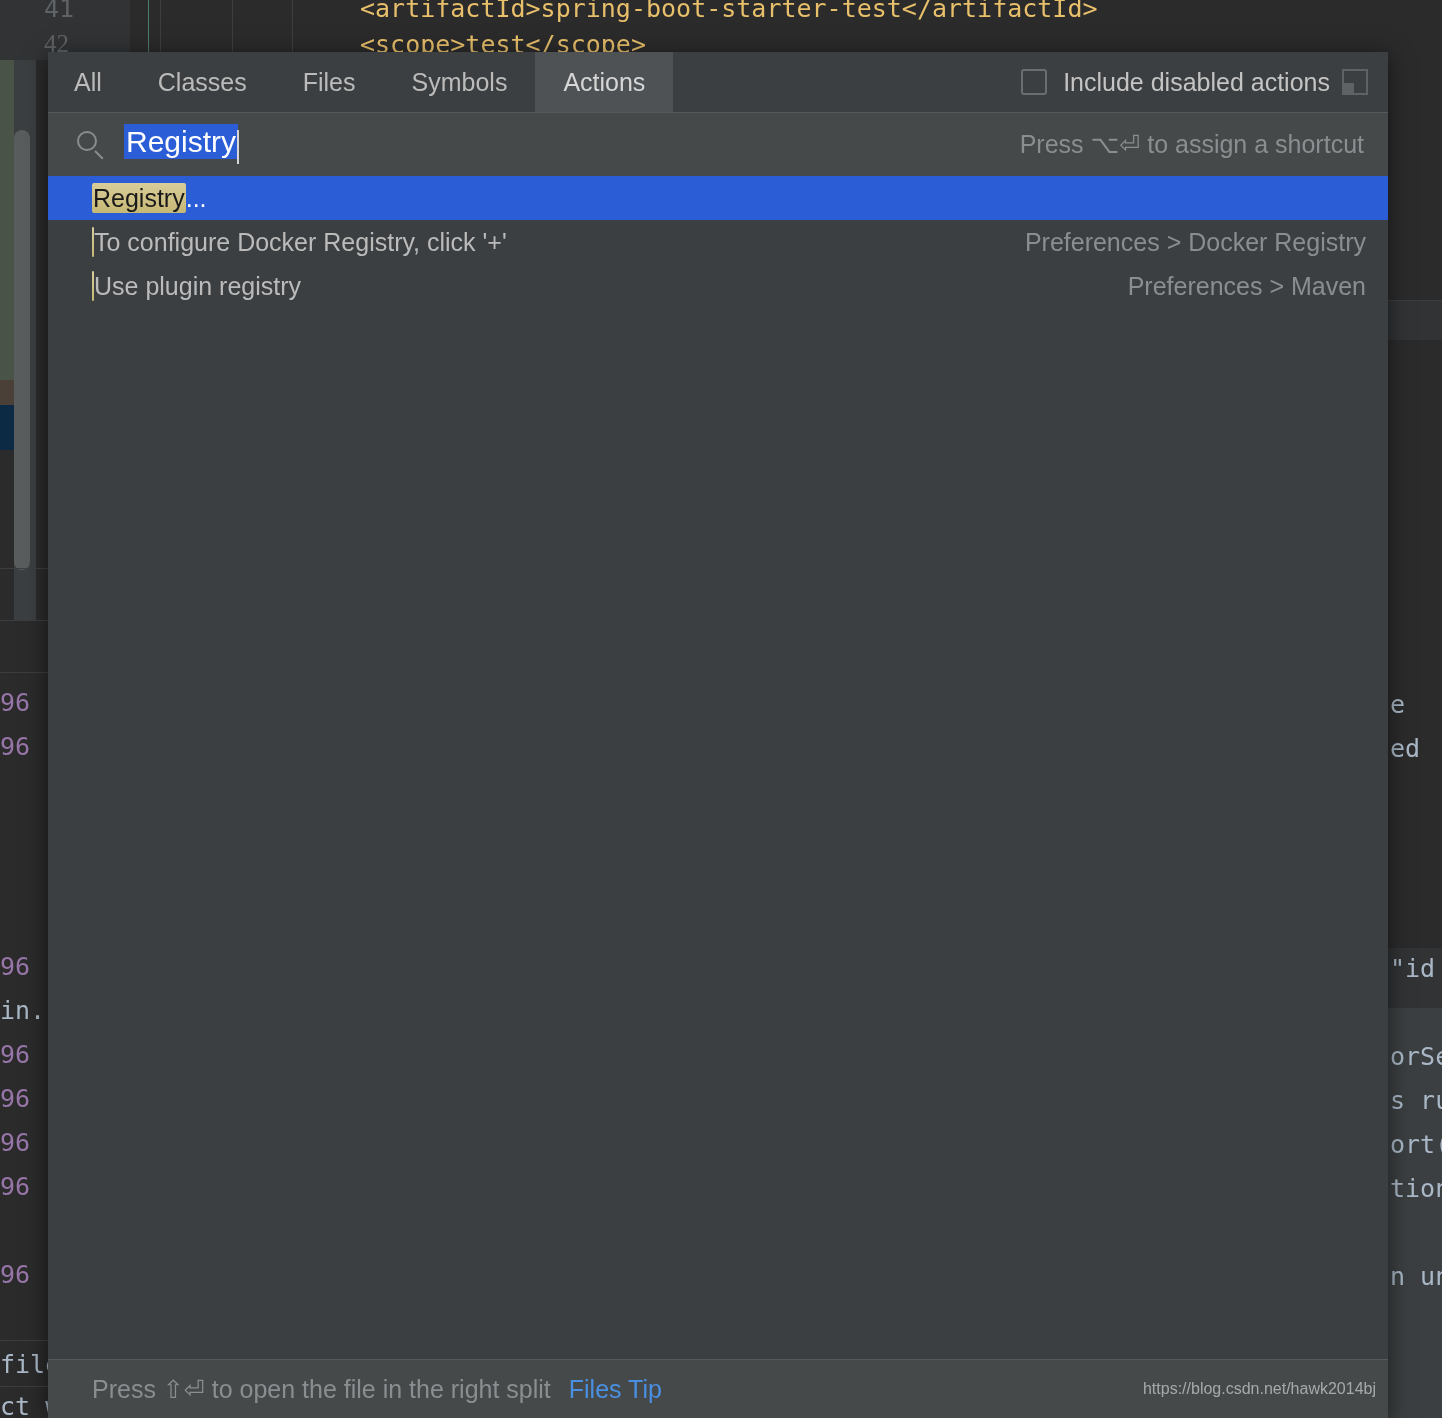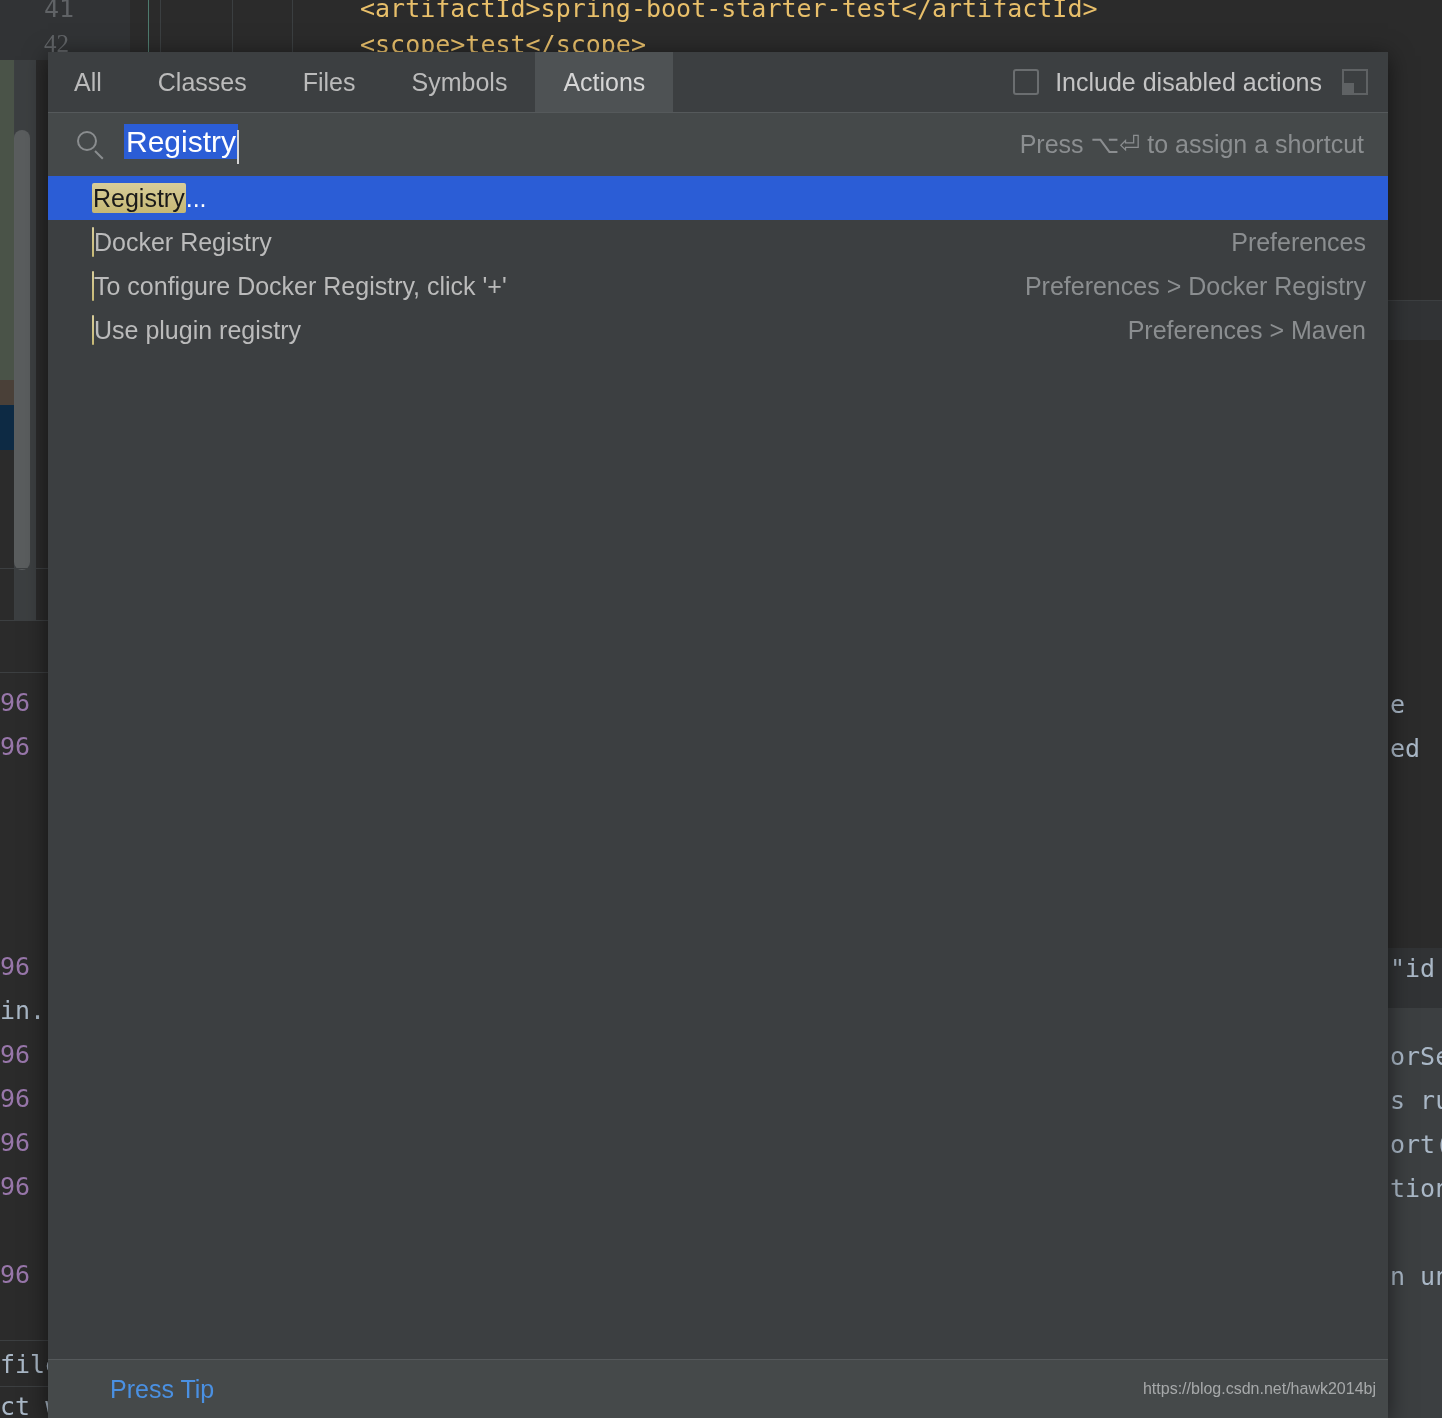--- a/index.html
+++ b/index.html
@@ -168,21 +168,21 @@
   .se-tab.first { padding-left: 26px; }
   .se-tab.selected {
     background: #4e5254;
     color: #d6d6d6;
   }
   .se-tabbar-right {
     margin-left: auto;
     display: flex;
     align-items: center;
     padding-right: 20px;
-    gap: 20px;
+    gap: 12px;
   }
   .se-checkbox-wrap {
     display: flex;
     align-items: center;
     gap: 16px;
   }
   .se-checkbox {
     width: 26px;
     height: 26px;
     border: 2px solid #6b6e70;
@@ -446,35 +446,32 @@
     <span class="se-shortcut-hint">Press ⌥⏎ to assign a shortcut</span>
   </div>
 
   <div class="se-results">
 
     <div class="se-row selected">
       <span class="se-row-title"><span class="match">Registry</span><span>...</span></span>
       <span class="se-row-meta"></span>
     </div>
 
-    <div class="se-row">
-      <span class="se-row-title"><span class="match"></span><span>Docker Registry</span></span>
-      <span class="se-row-meta">Preferences</span>
-    </div>
 
     <div class="se-row">
       <span class="se-row-title"><span class="match"></span><span>To configure Docker Registry, click '+'</span></span>
       <span class="se-row-meta">Preferences &gt; Docker Registry</span>
     </div>
 
     <div class="se-row">
       <span class="se-row-title"><span class="match"></span><span>Use plugin registry</span></span>
       <span class="se-row-meta">Preferences &gt; Maven</span>
     </div>
 
   </div>
 
   <div class="se-footer">
-    <span class="se-footer-link">Press Tip</span>
+    <span class="se-footer-hint">Press ⇧⏎ to open the file in the right split</span>
+    <span class="se-footer-link">Files Tip</span>
     <span class="se-watermark">https://blog.csdn.net/hawk2014bj</span>
   </div>
 
 </div>
 
 </body></html>

